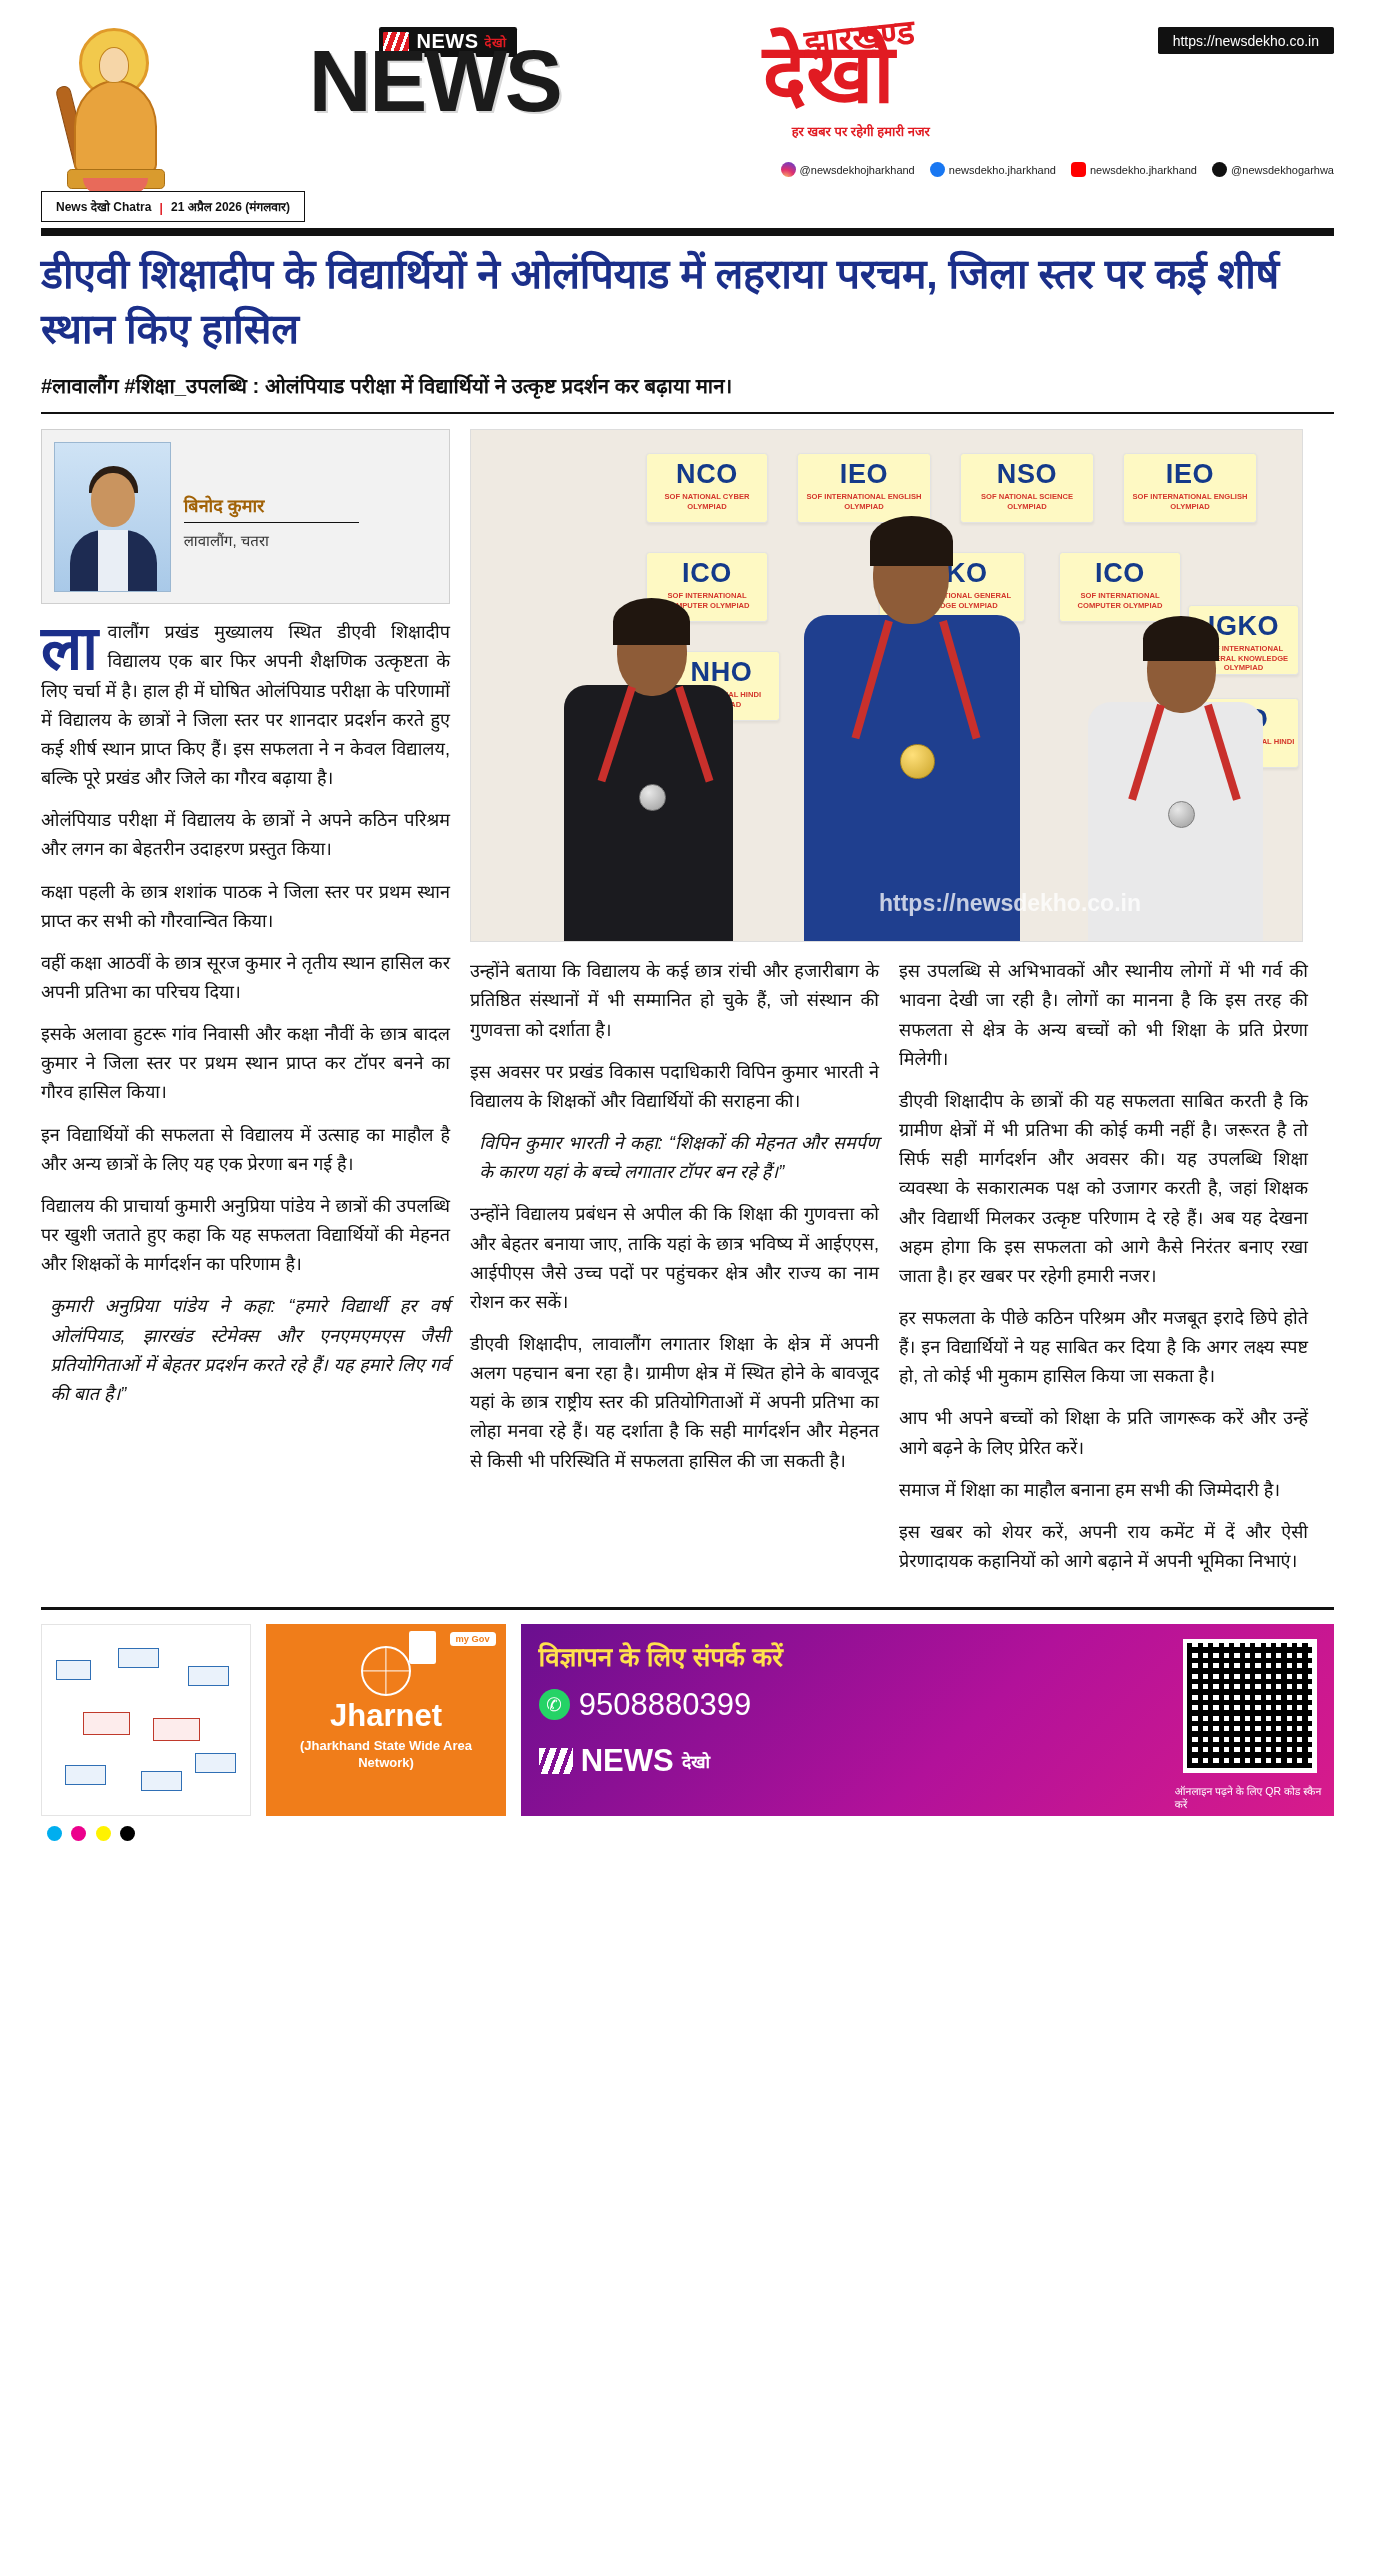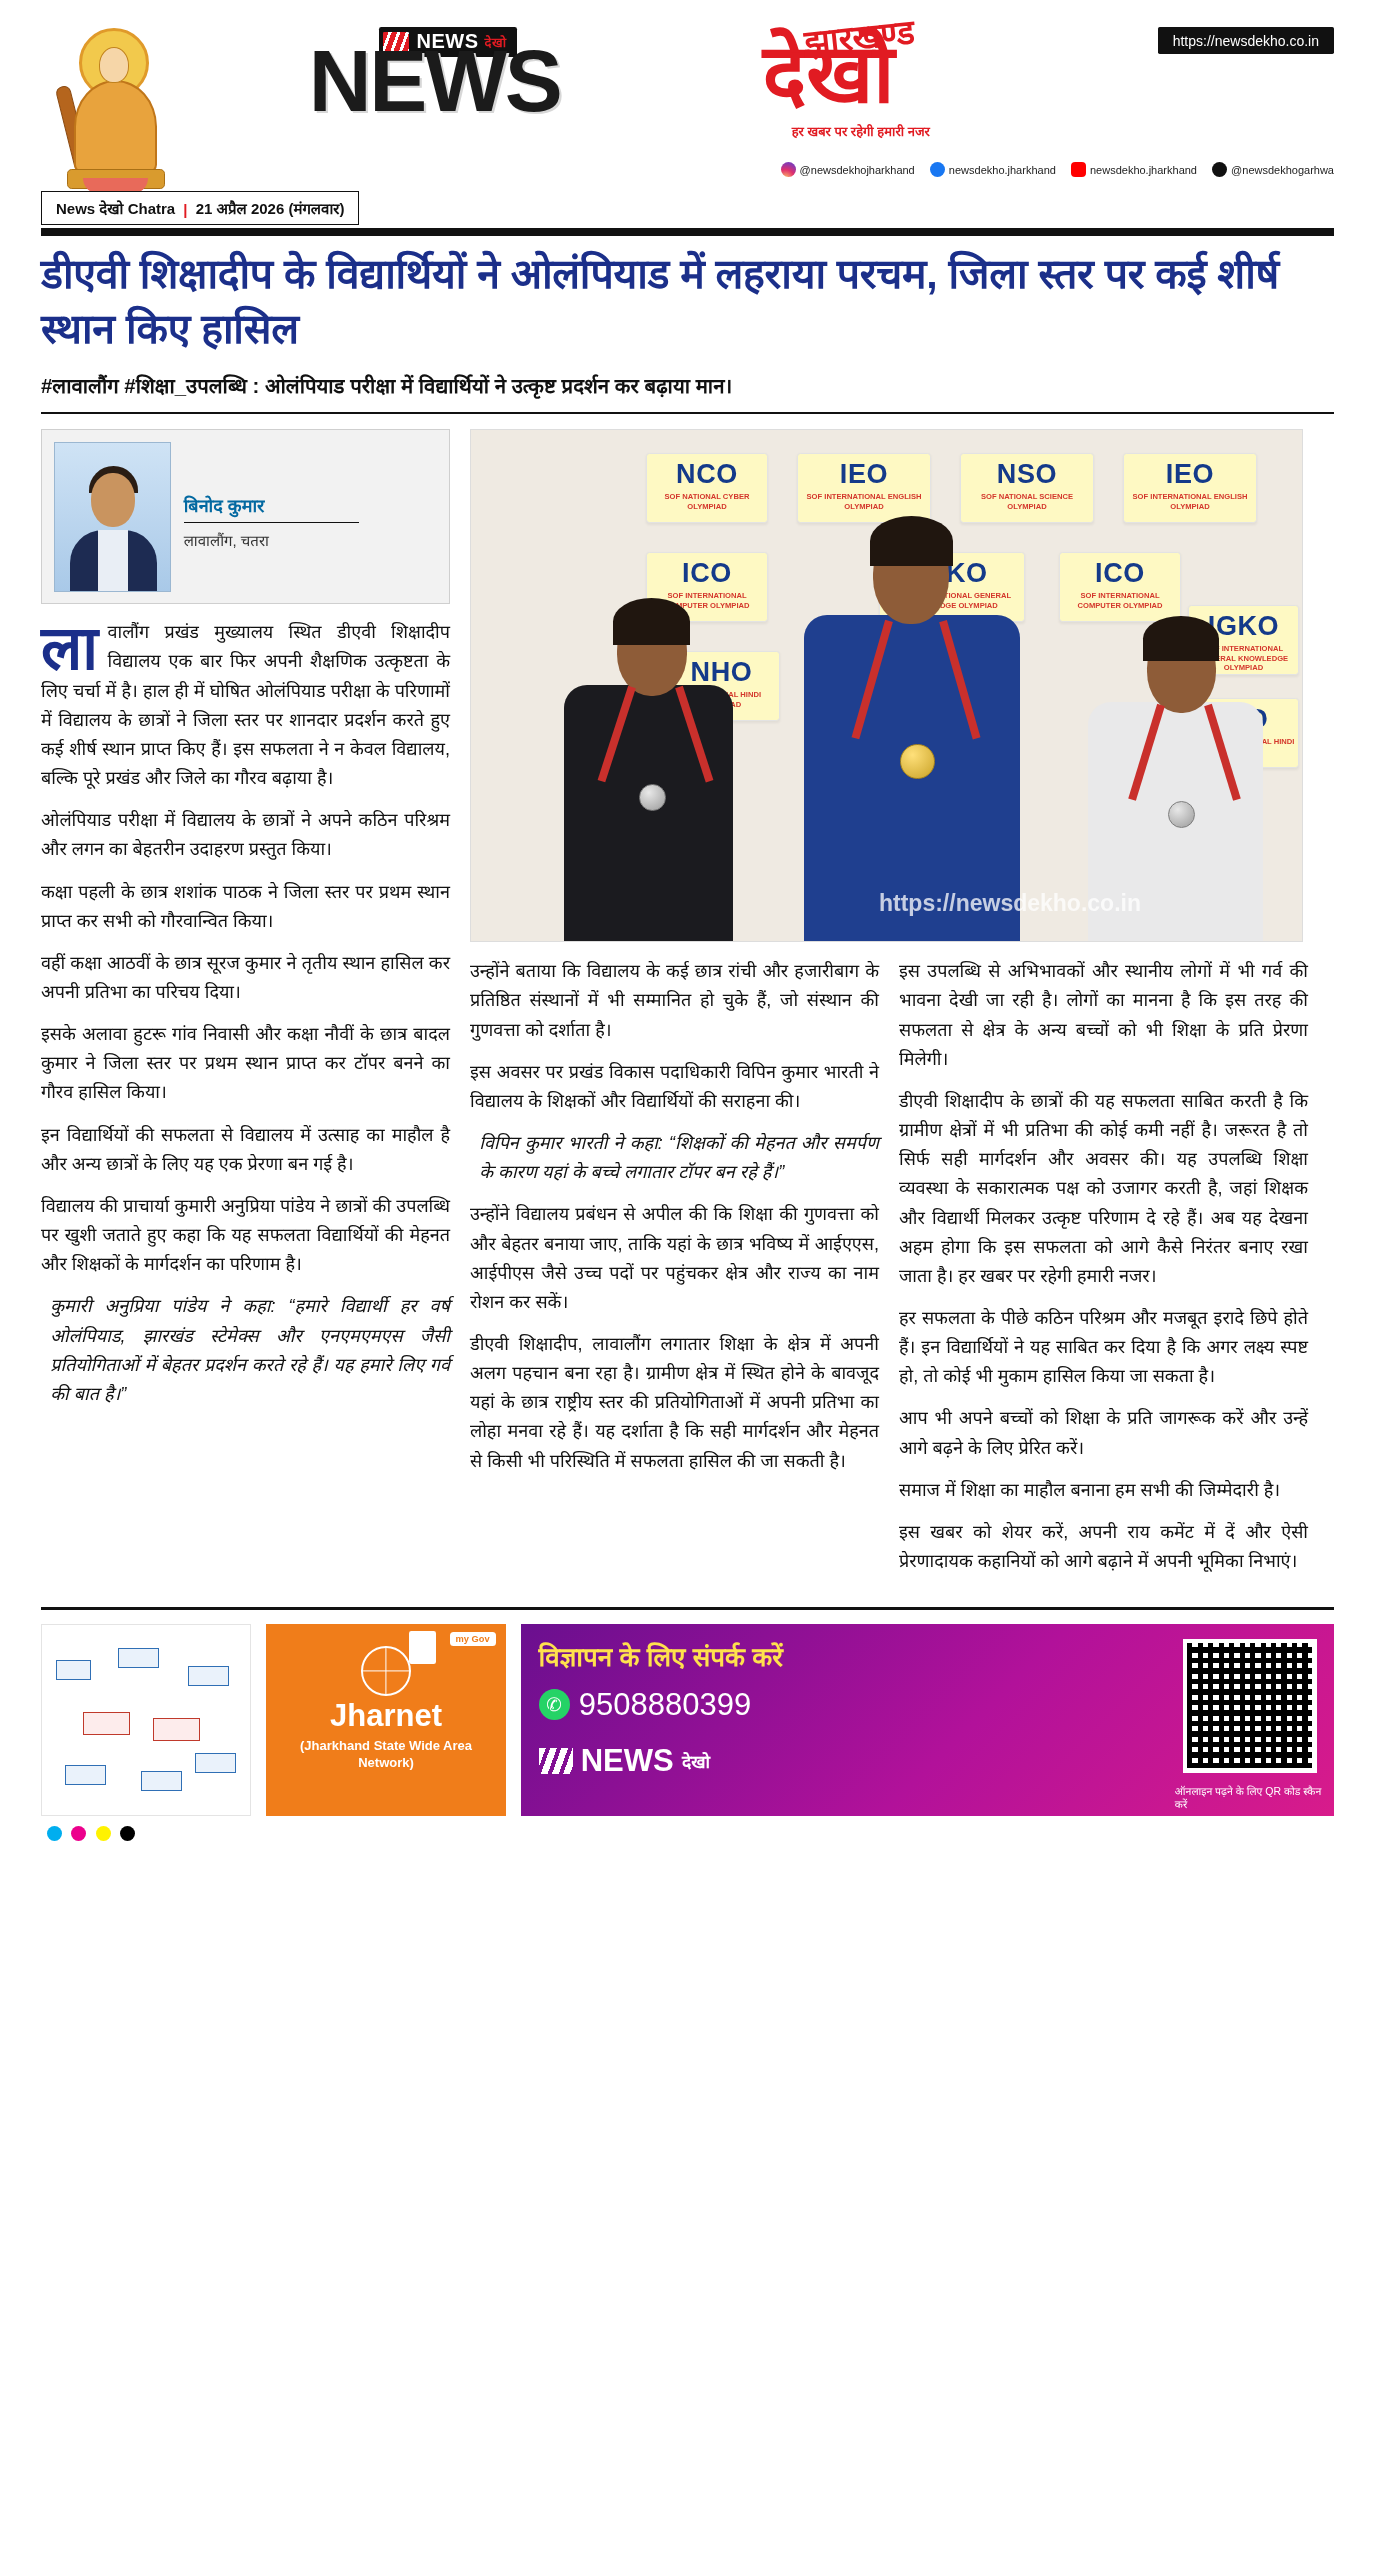--- a/index.html
+++ b/index.html
@@ -144,21 +144,21 @@
   .s-x { background: #111; }
 
   .dateline-wrap {
     position: absolute;
     left: 41px; top: 191px;
     display: flex; align-items: center;
   }
   .dateline {
     border: 1.7px solid #111;
     padding: 5.8px 14px;
-    font-size: 15px; font-weight: 700;
+    font-size: 12px; font-weight: 700;
     display: flex; align-items: flex-end; gap: 8.2px;
     background: #fff;
   }
   .dateline .sep { color: #e11b22; font-weight: 700; }
   .black-bar {
     position: absolute; left: 41px; top: 228px;
     width: 1293px; height: 8.2px; background: #111;
   }
 
   
@@ -233,21 +233,21 @@
     position: absolute; left: 15px; top: 87px;
     width: 87px; height: 64px; border-radius: 33px 33px 0 0;
     background: #1d2b52;
   }
   .author-photo .shirt {
     position: absolute; left: 43px; top: 87px;
     width: 30px; height: 64px; background: #e9eef5;
   }
   .author-meta { padding-top: 51px; }
   .author-name {
-    font-size: 18px; font-weight: 700; color: #0369a1;
+    font-size: 18px; font-weight: 700; color: #a16207;
     border-bottom: 1.7px solid #111; padding-bottom: 4.7px;
     display: inline-block; min-width: 175px;
   }
   .author-place { font-size: 15px; color: #333; margin-top: 7px; }
 
   .dropcap-para { position: relative; }
   .dropcap {
     float: left;
     font-size: 61px;
     line-height: 0.86;

